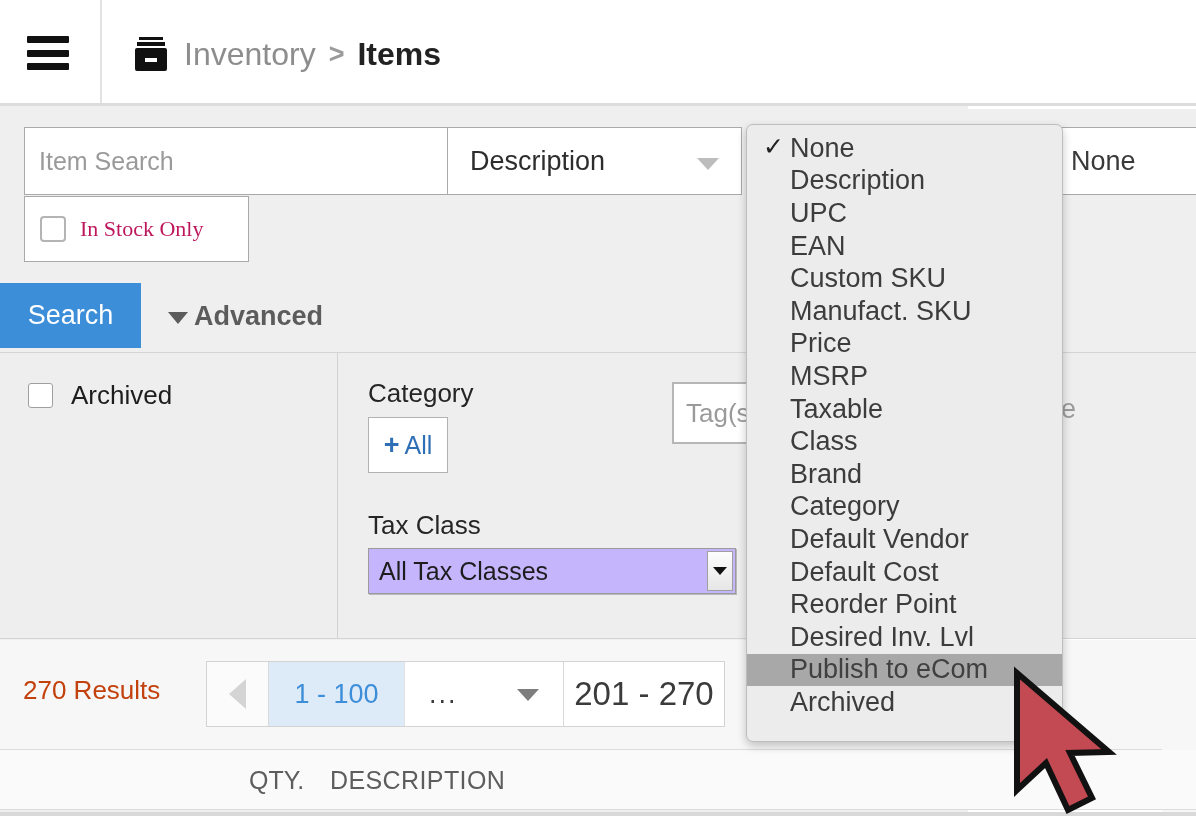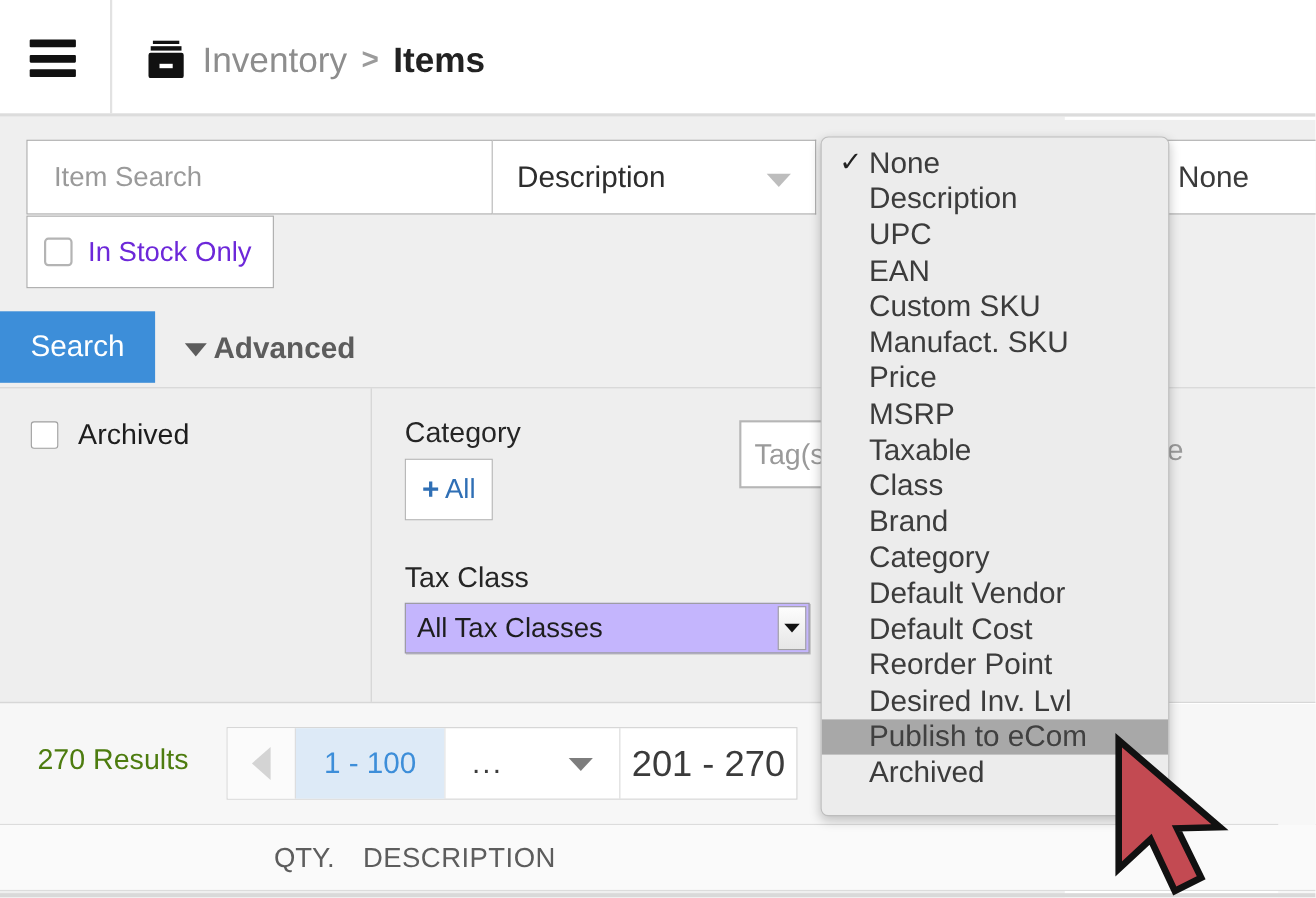--- a/index.html
+++ b/index.html
@@ -51,21 +51,21 @@
 
   
   .searchstrip {
     position: absolute; left: 0; top: 109px; width: 1196px; height: 243px;
     background: #efefef;
   }
   .searchrow { position: absolute; left: 24px; top: 18px; display: flex; }
   .inp-itemsearch {
     width: 424px; height: 68px;
     background: #fff; border: 1px solid #a9a9a9;
-    font-size: 25px; color: #000000; padding: 0 24px;
+    font-size: 25px; color: #000000; padding: 0 14px;
     font-family: "Liberation Sans", sans-serif;
     outline: none;
   }
   .inp-itemsearch::placeholder { color: #9a9a9a; }
   .sel-field {
     position: relative;
     width: 294px; height: 68px;
     background: #fff; border: 1px solid #a9a9a9; border-left: none;
     display: flex; align-items: center;
     font-size: 27px; color: #2d2d2d; padding-left: 22px;
@@ -89,21 +89,21 @@
     position: absolute; left: 24px; top: 87px;
     width: 225px; height: 66px;
     background: #fff; border: 1px solid #a9a9a9;
     display: flex; align-items: center; padding-left: 15px; gap: 14px;
     cursor: pointer;
   }
   .cbox {
     width: 26px; height: 26px; background: #fff;
     border: 2px solid #b4b4b4; border-radius: 4px;
   }
-  .chk-row span { font-size: 25px; color: #6d28d9; }
+  .chk-row span { font-size: 22px; color: #be185d; font-family: Liberation Serif, serif; }
 
   .btn-search {
     position: absolute; left: 0; top: 174px;
     width: 141px; height: 65px;
     background: #3d8ed9; color: #fff;
     font-size: 27px; display: flex; align-items: center; justify-content: center;
     border: none; cursor: pointer;
     font-family: "Liberation Sans", sans-serif;
   }
   .btn-advanced {
@@ -177,22 +177,22 @@
     font-size: 27px; color: #9a9a9a;
   }
 
   
   .pagebar {
     position: absolute; left: 0; top: 640px; width: 1196px; height: 110px;
     background: #f7f7f7;
     border-bottom: 1px solid #dcdcdc;
   }
   .results-count {
-    position: absolute; left: 34px; top: 35px;
-    font-size: 26px; color: #4d7c0f;
+    position: absolute; left: 23px; top: 35px;
+    font-size: 26px; color: #c2410c;
   }
   .pager {
     position: absolute; left: 206px; top: 661px;
     height: 66px; display: flex; border: 1px solid #d3d3d3; background: #fff;
   }
   .pg-prev {
     width: 62px; height: 64px; display: flex; align-items: center; justify-content: center;
     background: #fbfbfb; border-right: 1px solid #d9d9d9; cursor: pointer;
   }
   .pg-prev i {

